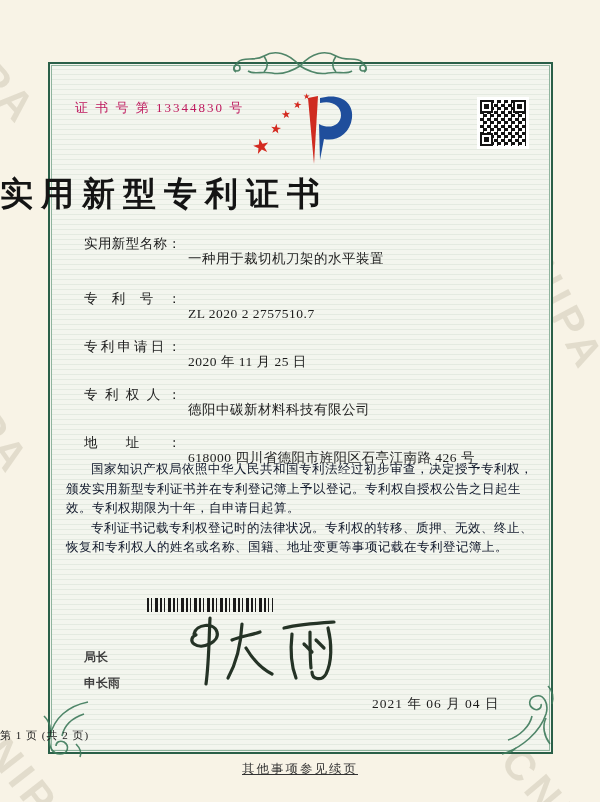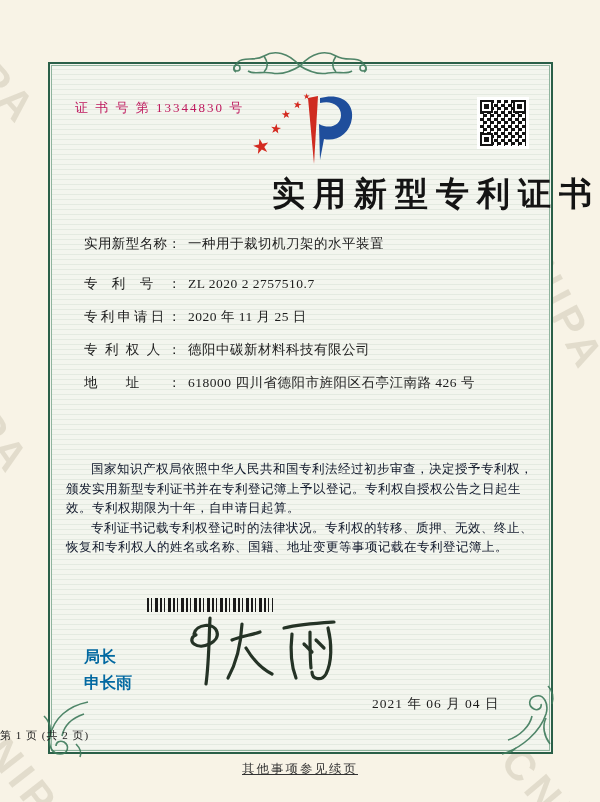--- a/index.html
+++ b/index.html
@@ -66,34 +66,34 @@
       repeating-conic-gradient(#141414 0% 25%, transparent 0% 50%);
     background-size:7px 7px;
   }
   .finder{position:absolute;width:13px;height:13px;border:2px solid #141414;background:#fff;box-sizing:border-box;}
   .finder::after{content:"";position:absolute;inset:2px;background:#141414;}
   .f-tl{left:3px;top:3px;}
   .f-tr{right:3px;top:3px;}
   .f-bl{left:3px;bottom:3px;}
 
   .title{
-    position:absolute;left:0;top:172px;width:600px;text-align:right;
+    position:absolute;left:0;top:172px;width:600px;text-align:left;
     font-size:33px;font-weight:700;letter-spacing:8px;color:#141414;
   }
 
   
   .fields{position:absolute;left:84px;top:236px;width:462px;font-size:13.5px;}
   .frow{margin-bottom:18px;line-height:15px;white-space:nowrap;}
   .frow-first{margin-bottom:25px;}
   .flabel{
     display:inline-block;width:97px;
     text-align:justify;text-align-last:justify;
     vertical-align:top;
   }
-  .fvalue{display:inline-block;margin-left:7px;letter-spacing:0.5px;}
+  .fvalue{display:inline-block;margin-left:7px;letter-spacing:0.5px;margin-top:15px;}
   .grant-row{display:flex;justify-content:space-between;width:430px;}
   .grant-pair{white-space:nowrap;}
 
   
   .body-text{
     position:absolute;left:66px;top:460px;width:472px;
     font-size:12.5px;line-height:19.5px;color:#0f172a;
   }
   .body-text p{margin:0;text-indent:2em;letter-spacing:0.5px;}
 
@@ -101,21 +101,21 @@
   .barcode{
     position:absolute;left:147px;top:598px;width:126px;height:14px;
     background:repeating-linear-gradient(90deg,
       #1a1a1a 0 2px, transparent 2px 4px,
       #1a1a1a 4px 5px, transparent 5px 8px,
       #1a1a1a 8px 11px, transparent 11px 13px);
   }
   .director{
     position:absolute;left:84px;top:644px;
     font-family:"Liberation Sans","DejaVu Sans",sans-serif;
-    font-weight:700;font-size:16px;color:#0369a1;line-height:26px;
+    font-weight:700;font-size:12px;color:#404040;line-height:26px;
   }
   .signature{position:absolute;left:180px;top:610px;}
   .issue-date{position:absolute;left:372px;top:695px;font-size:13.5px;letter-spacing:1px;}
   .page-info{
     position:absolute;left:0;top:728px;width:600px;text-align:left;
     font-size:11px;letter-spacing:1px;color:#222;
   }
   .note{
     position:absolute;left:0;top:761px;width:600px;text-align:center;
     font-size:12.5px;letter-spacing:2px;color:#333;text-decoration:underline;

